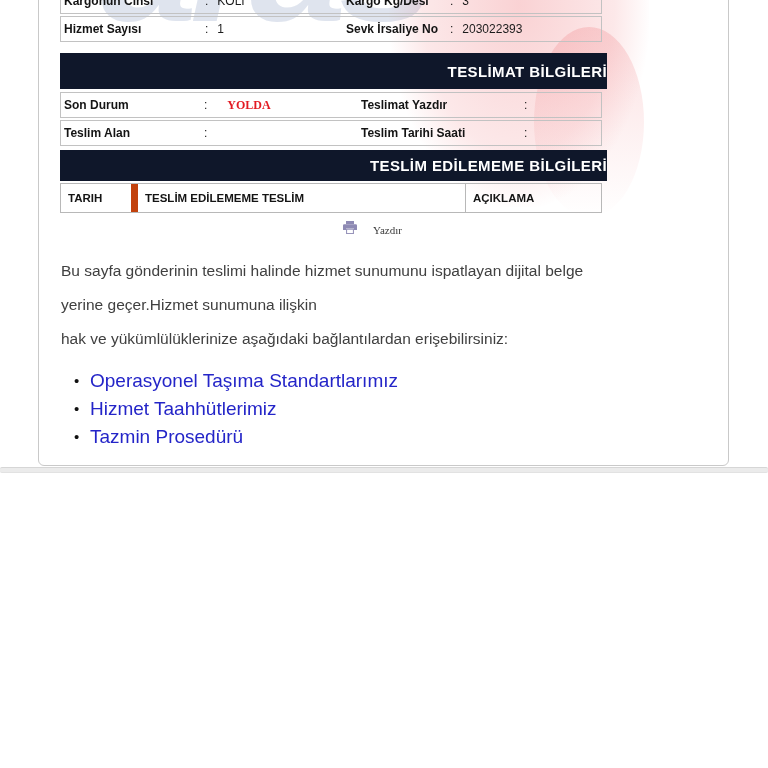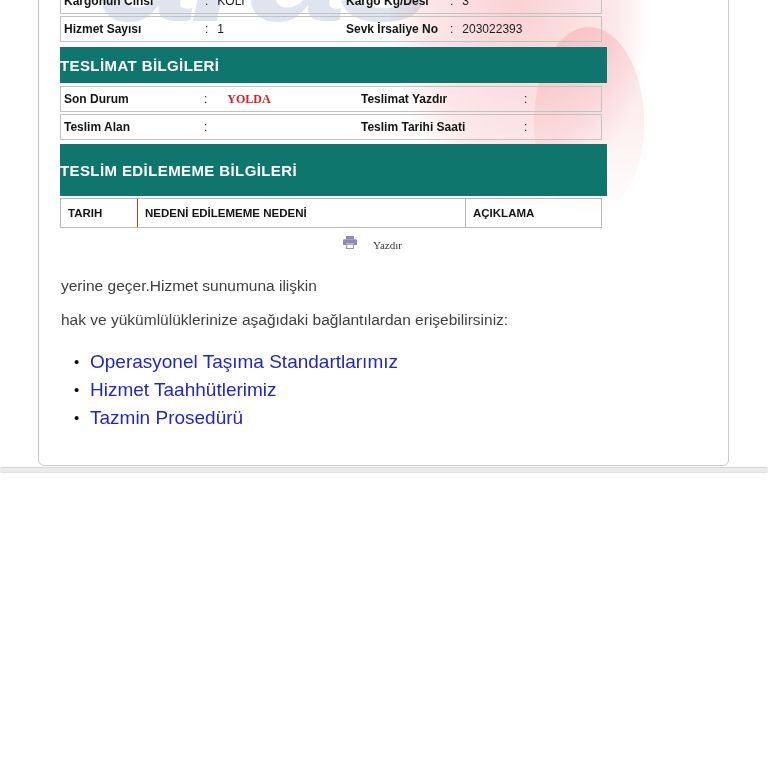--- a/index.html
+++ b/index.html
@@ -37,30 +37,30 @@
   .lab { font-size:12px; font-weight:bold; color:#141414; padding-left:3px; }
   .val { font-size:12px; color:#1c1c1c; }
   .colon { display:inline-block; font-size:12px; color:#1c1c1c; margin-right:9px; }
   
   .t1 .c1 { width:144px; } .t1 .c2 { width:138px; } .t1 .c3 { width:107px; } .t1 .c4 { flex:1; }
   
   .t2 .c1 { width:143px; } .t2 .c2 { width:154px; } .t2 .c3 { width:166px; } .t2 .c4 { flex:1; }
   .status-red { color:#e31a22; font-weight:bold; margin-left:11px;font-family:Liberation Serif, serif; }
 
   
-  .band { width:547px; height:36px; background:#0f766e; display:flex; align-items:center;
-          justify-content:flex-start; margin:5px 0 3px 0; }
-  .band2 { height:52px; margin-top:4px; margin-bottom:2px; }
+  .band { width:547px; height:36px; background:#0f172a; display:flex; align-items:center;
+          justify-content:flex-end; margin:11px 0 3px 0; }
+  .band2 { height:31px; margin-top:4px; margin-bottom:2px; }
   .band-title { color:#ffffff; font-weight:bold; font-size:15px; letter-spacing:0.4px; }
 
   
   .grid-head { display:flex; width:542px; height:30px; border:1px solid #b8b8b8; }
   .gcell { display:flex; align-items:center; font-size:11.5px; font-weight:bold; color:#141414;
            padding-left:7px; height:100%; }
-  .gc1 { width:77px; border-right:1px solid #c2410c; }
+  .gc1 { width:77px; border-right:7px solid #c2410c; }
   .gc2 { width:328px; border-right:1px solid #b8b8b8; }
   .gc3 { flex:1; }
 
   
   .print-row { width:625px; margin-top:8px; display:flex; justify-content:center; }
   .print-btn { display:flex; align-items:center; gap:16px; cursor:pointer; background:none; border:none;
                font-family:Liberation Serif, serif; }
   .print-label { font-size:11px; color:#3a3a3a; }
 
   
@@ -138,38 +138,39 @@
             <span class="colon">:</span>
             <span class="val"></span>
           </div>
       </div>
 
       <div class="band band2">
         <span class="band-title">TESLİM EDİLEMEME BİLGİLERİ</span>
       </div>
       <div class="grid-head">
         <div class="gcell gc1">TARIH</div>
-        <div class="gcell gc2">NEDENİ EDİLEMEME NEDENİ</div>
+        <div class="gcell gc2">TESLİM EDİLEMEME TESLİM</div>
         <div class="gcell gc3">AÇIKLAMA</div>
       </div>
 
       <div class="print-row">
         <button class="print-btn">
           <span>
             <svg width="14" height="13" viewBox="0 0 14 13">
               <rect x="3" y="0" width="8" height="3.2" fill="#8e8ab4"></rect>
               <path d="M1.2 3.2 H12.8 Q14 3.2 14 4.4 V9 H11 V7.4 H3 V9 H0 V4.4 Q0 3.2 1.2 3.2 Z" fill="#8e8ab4"></path>
               <rect x="3.6" y="8.2" width="6.8" height="4.4" fill="#ffffff" stroke="#8e8ab4" stroke-width="1"></rect>
             </svg>
           </span>
           <span class="print-label">Yazdır</span>
         </button>
       </div>
 
       <div class="disclaimer">
+        <div>Bu sayfa gönderinin teslimi halinde hizmet sunumunu ispatlayan dijital belge</div>
         <div>yerine geçer.Hizmet sunumuna ilişkin</div>
         <div>hak ve yükümlülüklerinize aşağıdaki bağlantılardan erişebilirsiniz:</div>
       </div>
 
       <ul class="link-list">
         <li>
           <a class="doc-link">Operasyonel Taşıma Standartlarımız</a>
         </li>
         <li>
           <a class="doc-link">Hizmet Taahhütlerimiz</a>

